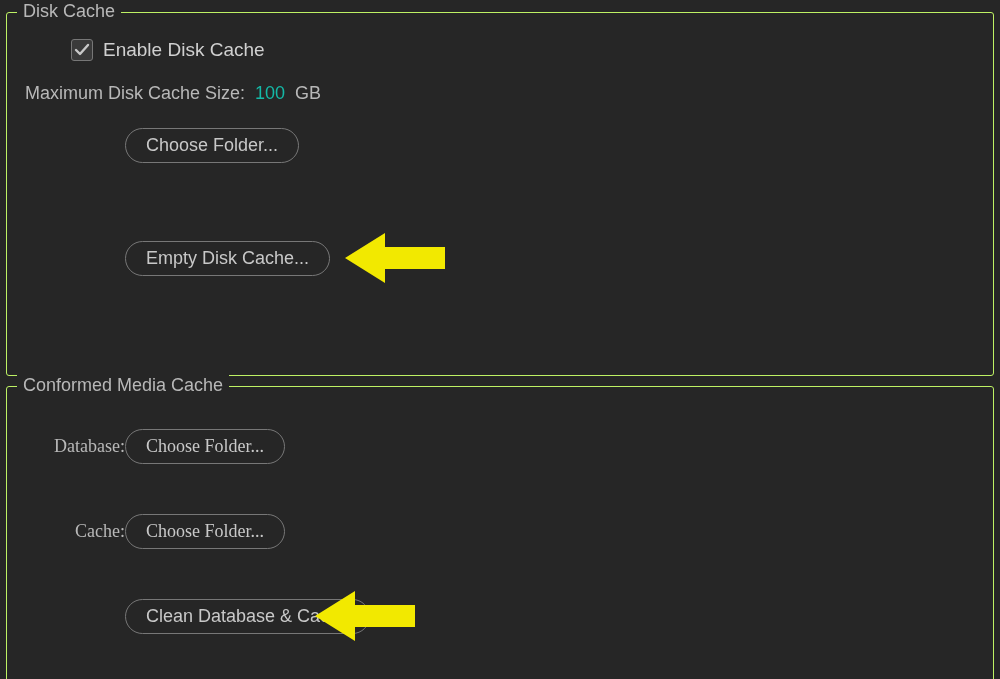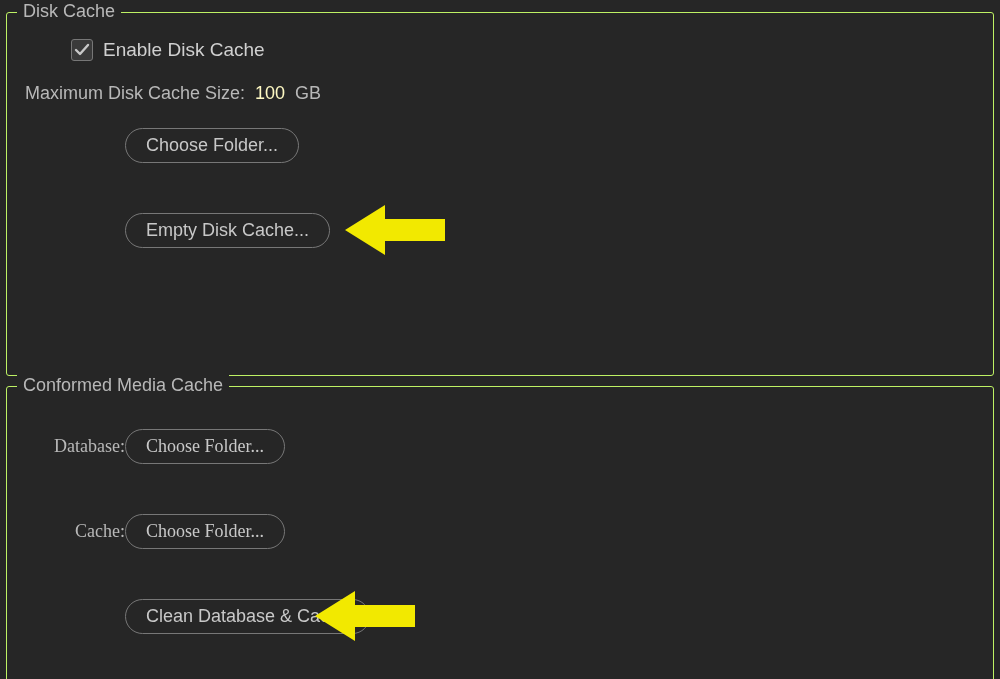--- a/index.html
+++ b/index.html
@@ -65,21 +65,21 @@
       display: flex;
       align-items: baseline;
       gap: 10px;
       margin-top: 22px;
       margin-bottom: 24px;
     }
     .size-label {
       color: #b8b8b8;
     }
     .size-value {
-      color: #fef9c3;
+      color: #14b8a6;
       cursor: text;
     }
     .size-unit {
       color: #b8b8b8;
     }
     .indent-block {
       padding-left: 100px;
     }
     .pill-button {
       border: 1px solid #777;
@@ -145,21 +145,21 @@
       <span class="size-label">Maximum Disk Cache Size:</span>
       <span class="size-value">100</span>
       <span class="size-unit">GB</span>
     </div>
 
     <div class="indent-block">
       <button class="pill-button">Choose Folder...</button>
 
       <div class="spacer-lg"></div>
 
-      <div style="position:relative;">
+      <div style="position:relative;margin-top:28px;">
         <button class="pill-button">Empty Disk Cache...</button>
 
         <svg class="arrow" style="left:220px; top:-18px;" width="110" height="70" viewBox="0 0 110 70">
           <polygon points="0,35 40,10 40,24 100,24 100,46 40,46 40,60" fill="#f2e900"></polygon>
         </svg>
       </div>
 
     </div>
 
   </div>

